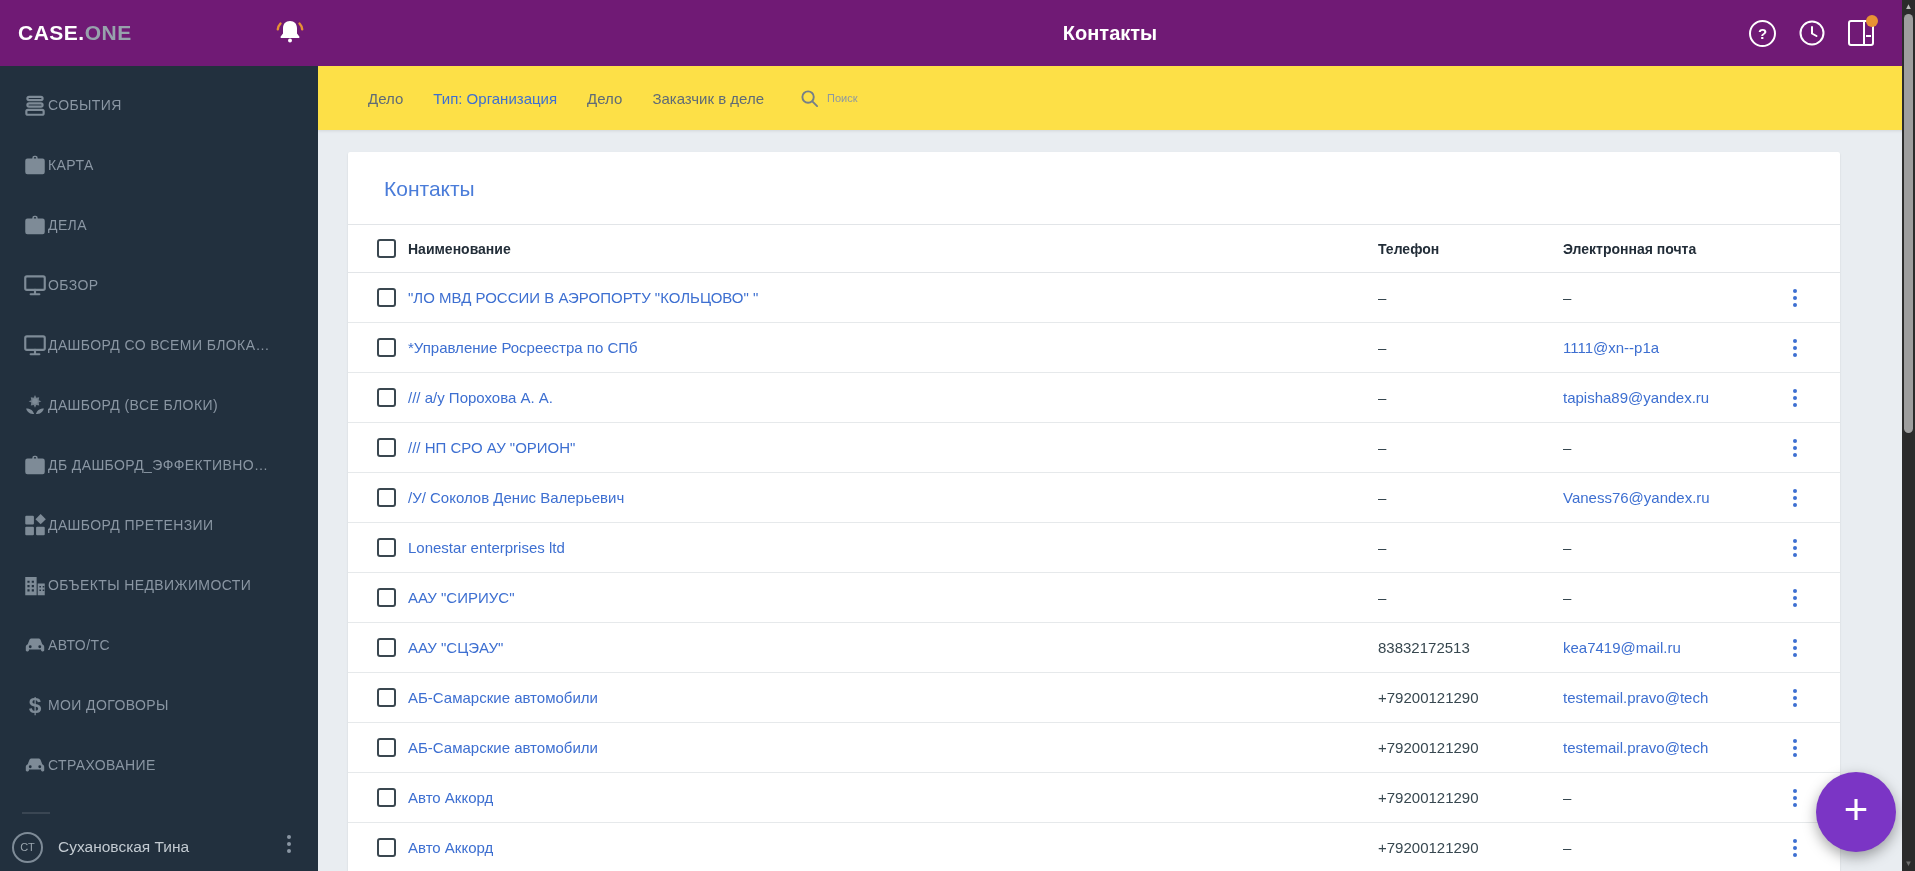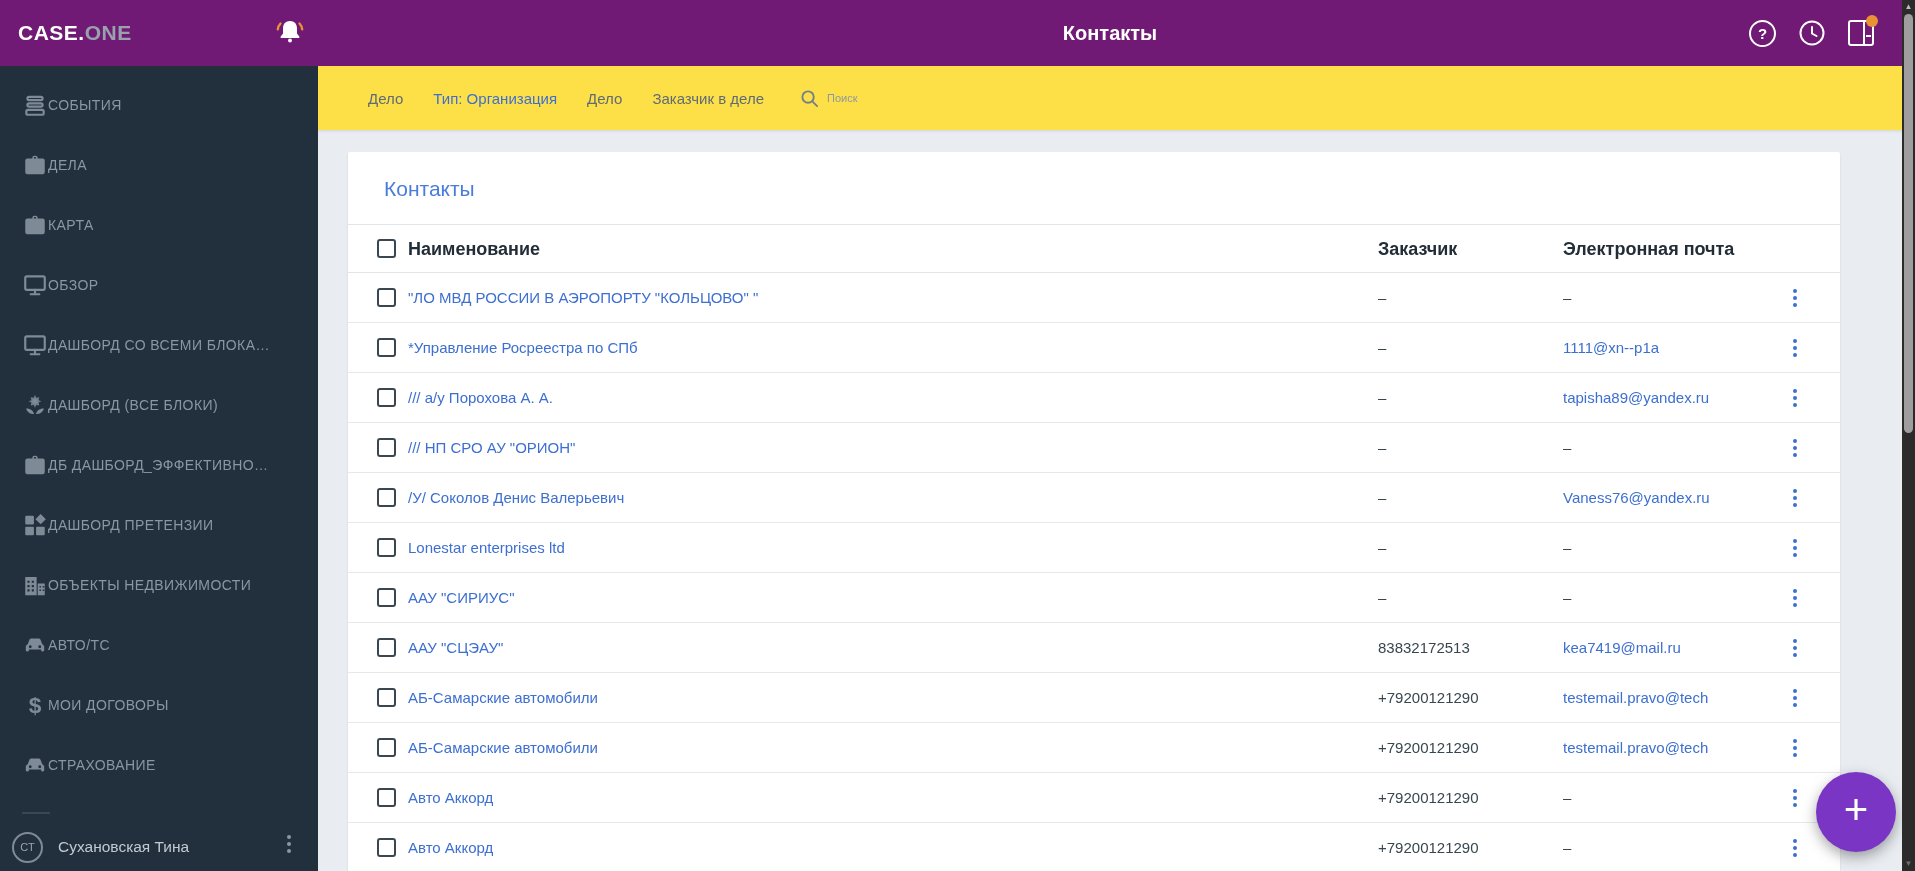--- a/index.html
+++ b/index.html
@@ -54,21 +54,21 @@
                      font-family:"Liberation Sans", sans-serif; background:transparent; }
   .searchbox input::placeholder { color:#8D98A1; }
   .filter-dots { position:absolute; right:38px; top:22px; cursor:pointer; }
 
   
   .content { position:absolute; left:318px; top:130px; width:1584px; height:741px; background:#E9EDF1; overflow:hidden; }
   .card { position:absolute; left:30px; top:22px; width:1492px; height:900px; background:#FFFFFF;
           border-radius:2px; box-shadow:0 1px 2px rgba(0,0,0,.12); }
   .card-title { height:72px; line-height:74px; padding-left:36px; color:#4A7CD9; font-size:21px; }
   .thead { position:relative; height:49px; border-top:1px solid #E2E5E8; border-bottom:1px solid #E2E5E8; }
-  .thead .col-label { position:absolute; top:0; height:49px; line-height:49px; font-size:18px;
+  .thead .col-label { position:absolute; top:0; height:49px; line-height:49px; font-size:14px;
                       font-weight:bold; color:#222D38; }
   .col-name  { left:60px; }
   .col-phone { left:1030px; }
   .col-email { left:1215px; }
   .checkbox { position:absolute; left:29px; top:50%; margin-top:-10px; width:19px; height:19px;
               border:2px solid #3A4750; border-radius:3px; background:#fff; cursor:pointer; }
   .trow { position:relative; height:50px; border-bottom:1px solid #E6E9EB; }
   .cell { position:absolute; top:0; height:50px; line-height:50px; font-size:15px; white-space:nowrap; }
   .cell.name  { left:60px;  color:#3D6FD1; cursor:pointer; }
   .cell.phone { left:1030px; color:#37474F; }
@@ -136,29 +136,29 @@
             </svg>
           </span>
           <span class="nav-label">СОБЫТИЯ</span>
         </div>
         <div class="nav-item">
           <span class="nav-icon">
             <svg viewBox="0 0 24 24" fill="currentColor">
               <path d="M9.5 5.5A2 2 0 0 1 11.5 3.5h1a2 2 0 0 1 2 2V6h4.5A2 2 0 0 1 21 8v10.5a2 2 0 0 1-2 2H5a2 2 0 0 1-2-2V8a2 2 0 0 1 2-2h4.5v-.5zm1.5.5h2v-.7a.8.8 0 0 0-.8-.8h-.4a.8.8 0 0 0-.8.8V6z"></path>
             </svg>
           </span>
+          <span class="nav-label">КАРТА</span>
+        </div>
+        <div class="nav-item">
+          <span class="nav-icon">
+            <svg viewBox="0 0 24 24" fill="currentColor">
+              <path d="M9.5 5.5A2 2 0 0 1 11.5 3.5h1a2 2 0 0 1 2 2V6h4.5A2 2 0 0 1 21 8v10.5a2 2 0 0 1-2 2H5a2 2 0 0 1-2-2V8a2 2 0 0 1 2-2h4.5v-.5zm1.5.5h2v-.7a.8.8 0 0 0-.8-.8h-.4a.8.8 0 0 0-.8.8V6z"></path>
+            </svg>
+          </span>
           <span class="nav-label">ДЕЛА</span>
-        </div>
-        <div class="nav-item">
-          <span class="nav-icon">
-            <svg viewBox="0 0 24 24" fill="currentColor">
-              <path d="M9.5 5.5A2 2 0 0 1 11.5 3.5h1a2 2 0 0 1 2 2V6h4.5A2 2 0 0 1 21 8v10.5a2 2 0 0 1-2 2H5a2 2 0 0 1-2-2V8a2 2 0 0 1 2-2h4.5v-.5zm1.5.5h2v-.7a.8.8 0 0 0-.8-.8h-.4a.8.8 0 0 0-.8.8V6z"></path>
-            </svg>
-          </span>
-          <span class="nav-label">КАРТА</span>
         </div>
         <div class="nav-item">
           <span class="nav-icon">
             <svg viewBox="0 0 24 24" fill="none" stroke="currentColor" stroke-width="2">
               <rect x="3" y="4" width="18" height="12.5" rx="1.5"></rect>
               <path d="M12 16.5v3.5M8 20.5h8" stroke-linecap="round"></path>
             </svg>
           </span>
           <span class="nav-label">ОБЗОР</span>
         </div>
@@ -274,21 +274,21 @@
         </span>
     </div>
   </div>
 
   <div class="content">
     <div class="card">
       <div class="card-title">Контакты</div>
       <div class="thead">
         <span class="checkbox"></span>
         <span class="col-label col-name">Наименование</span>
-        <span class="col-label col-phone">Заказчик</span>
+        <span class="col-label col-phone">Телефон</span>
         <span class="col-label col-email">Электронная почта</span>
       </div>
       <div id="table-body">
           <div class="trow">
             <span class="checkbox"></span>
             <span class="cell name">"ЛО МВД РОССИИ В АЭРОПОРТУ "КОЛЬЦОВО" "</span>
             <span class="cell phone">–</span>
             <span class="cell email">–</span>
             <span class="row-dots">
               <span class="dots blue">

